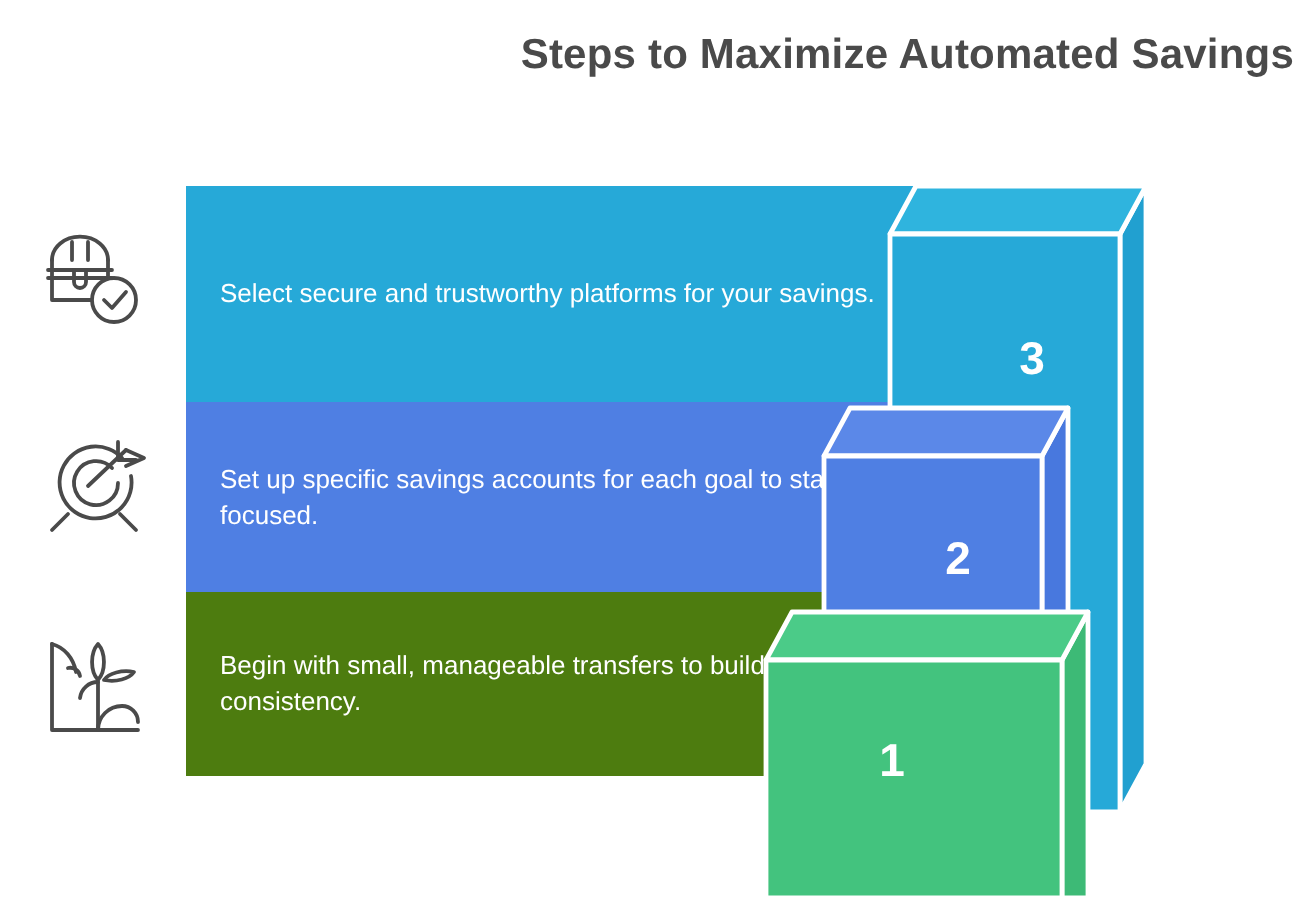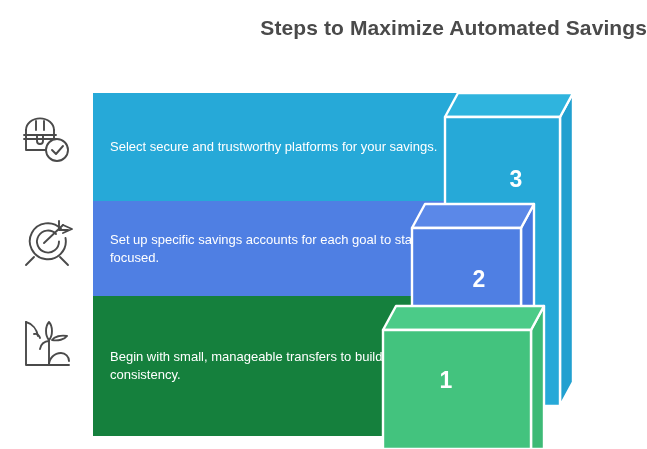--- a/index.html
+++ b/index.html
@@ -34,21 +34,21 @@
     color:#ffffff;
     font-size:13px;
     line-height:18px;
     font-weight:normal;
     padding-left:17px;
     padding-right:10px;
     max-width:330px;
   }
   #band-3{top:93px;height:108px;width:467px;background:#26a9d8;}
   #band-2{top:201px;height:95px;width:424px;background:#4f7fe3;}
-  #band-1{top:296px;height:140px;width:390px;background:#15803d;}
+  #band-1{top:296px;height:92px;width:390px;background:#4d7c0f;}
 
   
   .icon-box{
     position:absolute;
     left:16px;
     width:64px;height:64px;
   }
   #icon-3{top:108px;}
   #icon-2{top:212px;}
   #icon-1{top:312px;}

